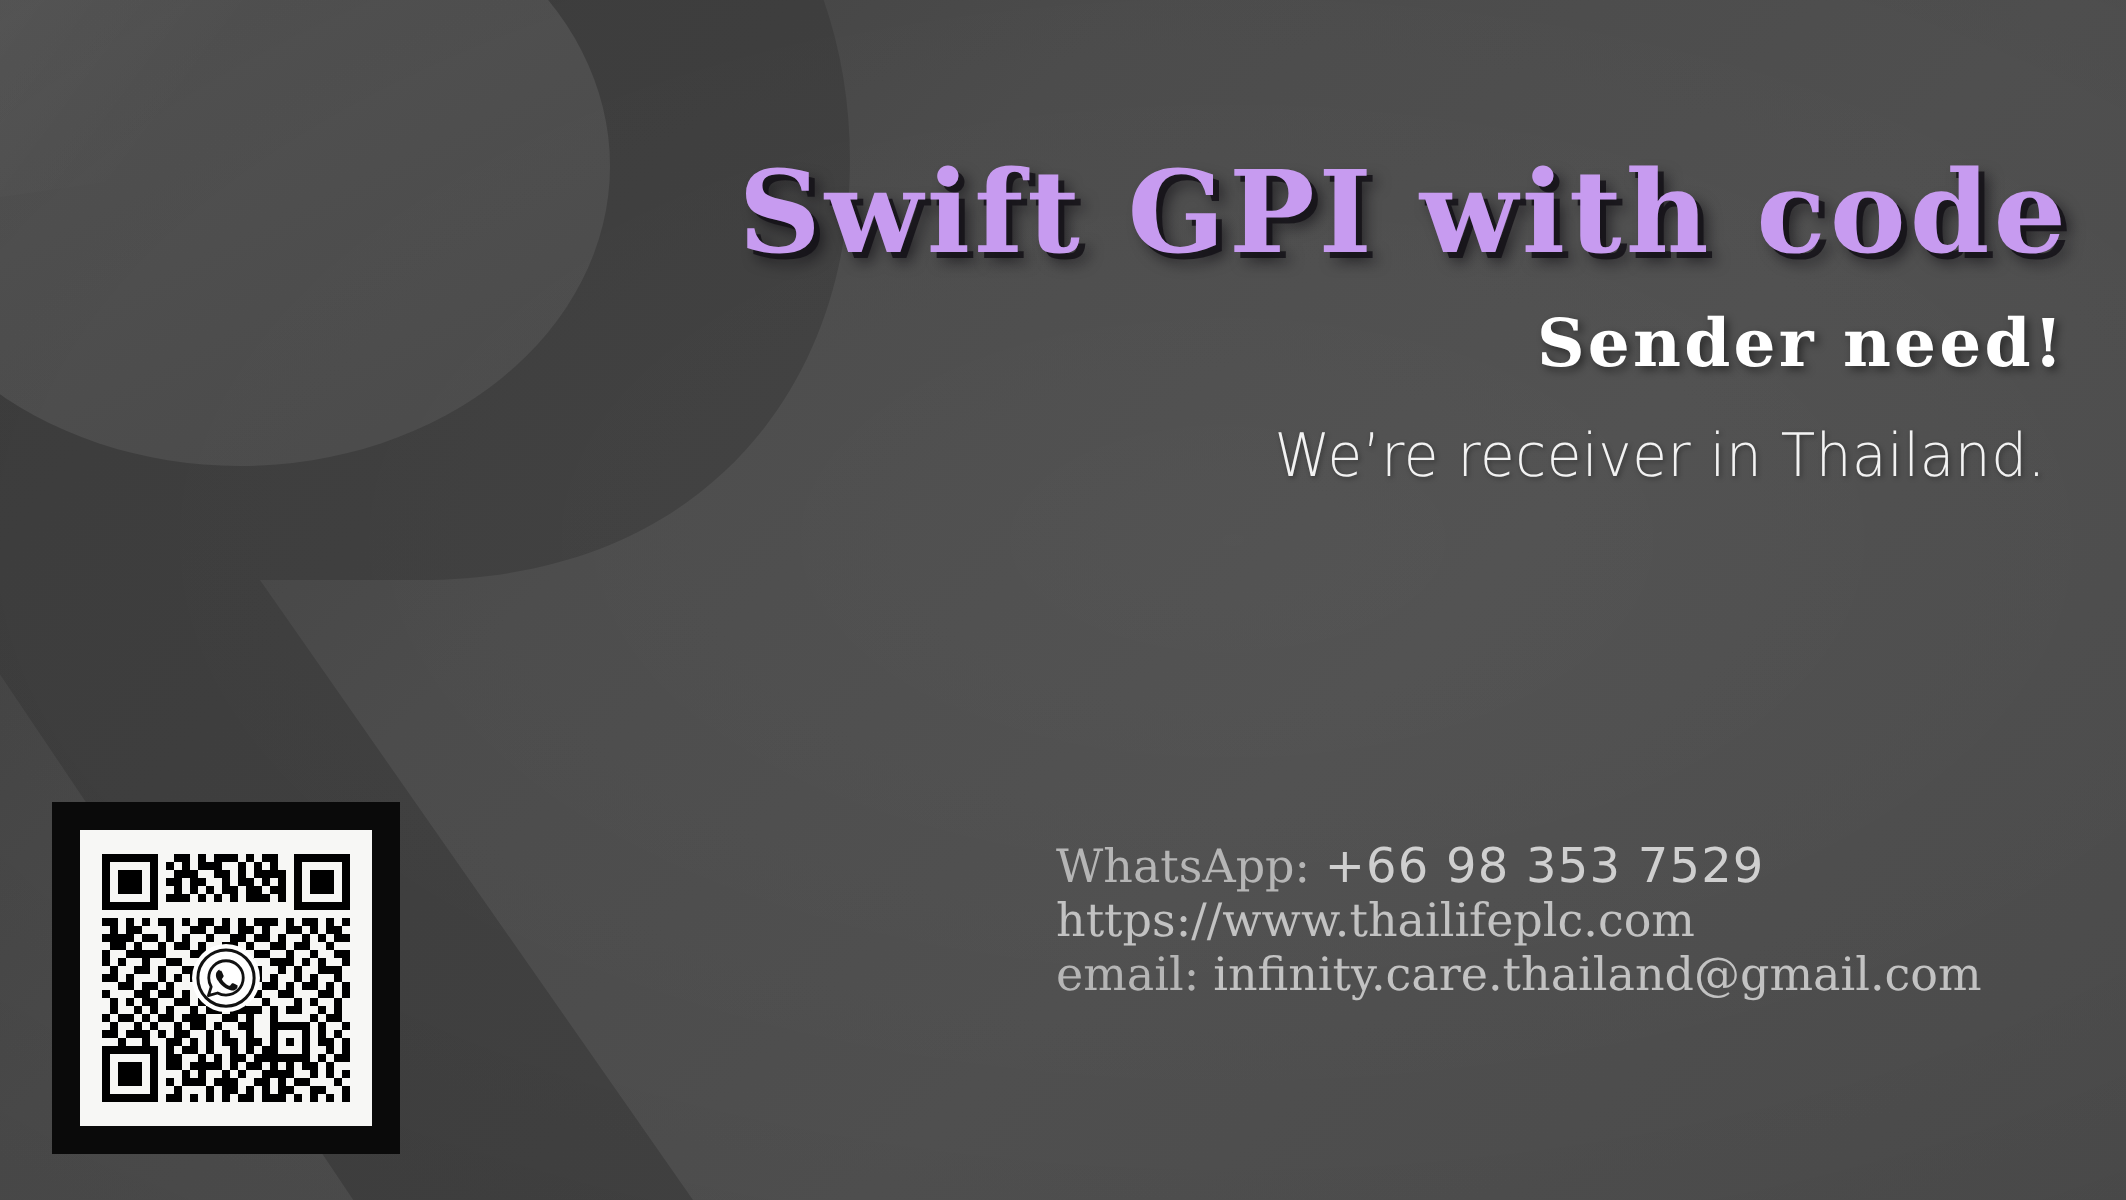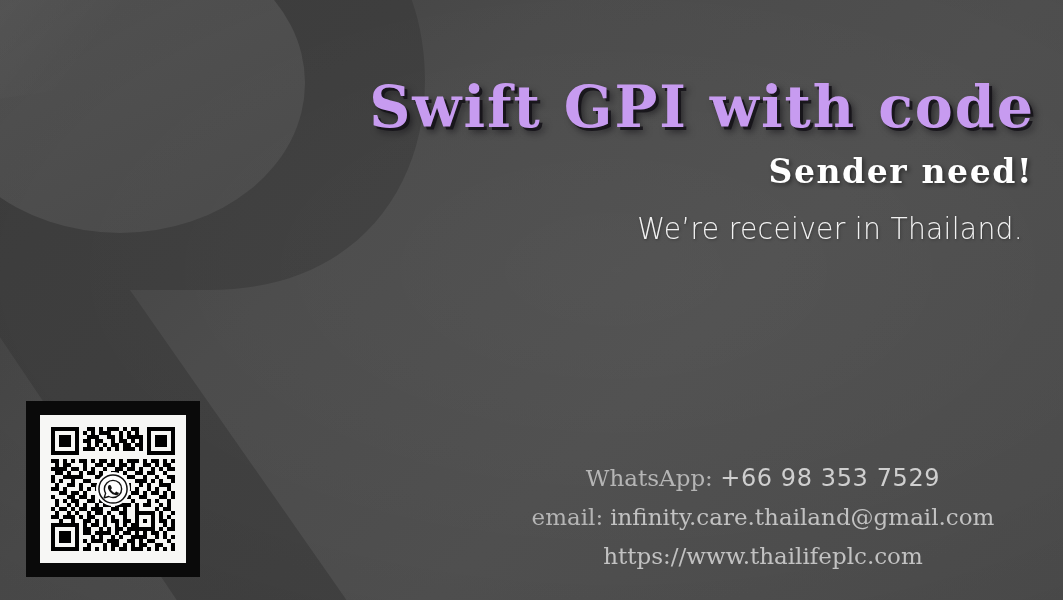--- a/index.html
+++ b/index.html
@@ -103,28 +103,27 @@
     white-space: nowrap;
     transform: scaleX(0.94);
     transform-origin: right center;
     text-shadow: 1px 1px 3px rgba(0,0,0,0.35);
   }
 
   
   .contact {
     position: absolute;
     left: 528px;
-    top: 459px;
+    top: 420px;
     width: 470px;
     color: #b9b9b9;
     font-family: "DejaVu Serif", serif;
     font-size: 23px;
-    line-height: 39px;
+    line-height: 27px;
     white-space: nowrap;
-    text-align: center;
   }
   .contact .row {
     display: block;
   }
   .contact .lbl {
     color: #b5b5b5;
     font-family: "DejaVu Serif", serif;
     font-size: 23px;
   }
   .contact .val-num {
@@ -208,22 +207,22 @@
   <div class="vignette"></div>
 
   <div class="headline">Swift GPI with code</div>
 
   <div class="subhead">Sender need!</div>
 
   <div class="tagline">We’re receiver in Thailand.</div>
 
   <div class="contact">
     <span class="row"><span class="lbl">WhatsApp:</span> <span class="val-num">+66 98 353 7529</span></span>
+    <span class="row row-url"><span class="val-txt">https://www.thailifeplc.com</span></span>
     <span class="row row-email"><span class="lbl">email:</span> <span class="val-txt">infinity.care.thailand@gmail.com</span></span>
-    <span class="row row-url"><span class="val-txt">https://www.thailifeplc.com</span></span>
   </div>
 
   <div class="qr-wrap">
     <div class="qr-inner">
       <svg class="qr-svg" viewBox="0 0 33 33" shape-rendering="crispEdges" aria-hidden="true">
         <rect width="33" height="33" fill="#f7f7f5"></rect>
         <g fill="#000000">
 
           <rect x="1" y="1" width="7" height="1"></rect>
             <rect x="1" y="7" width="7" height="1"></rect>

